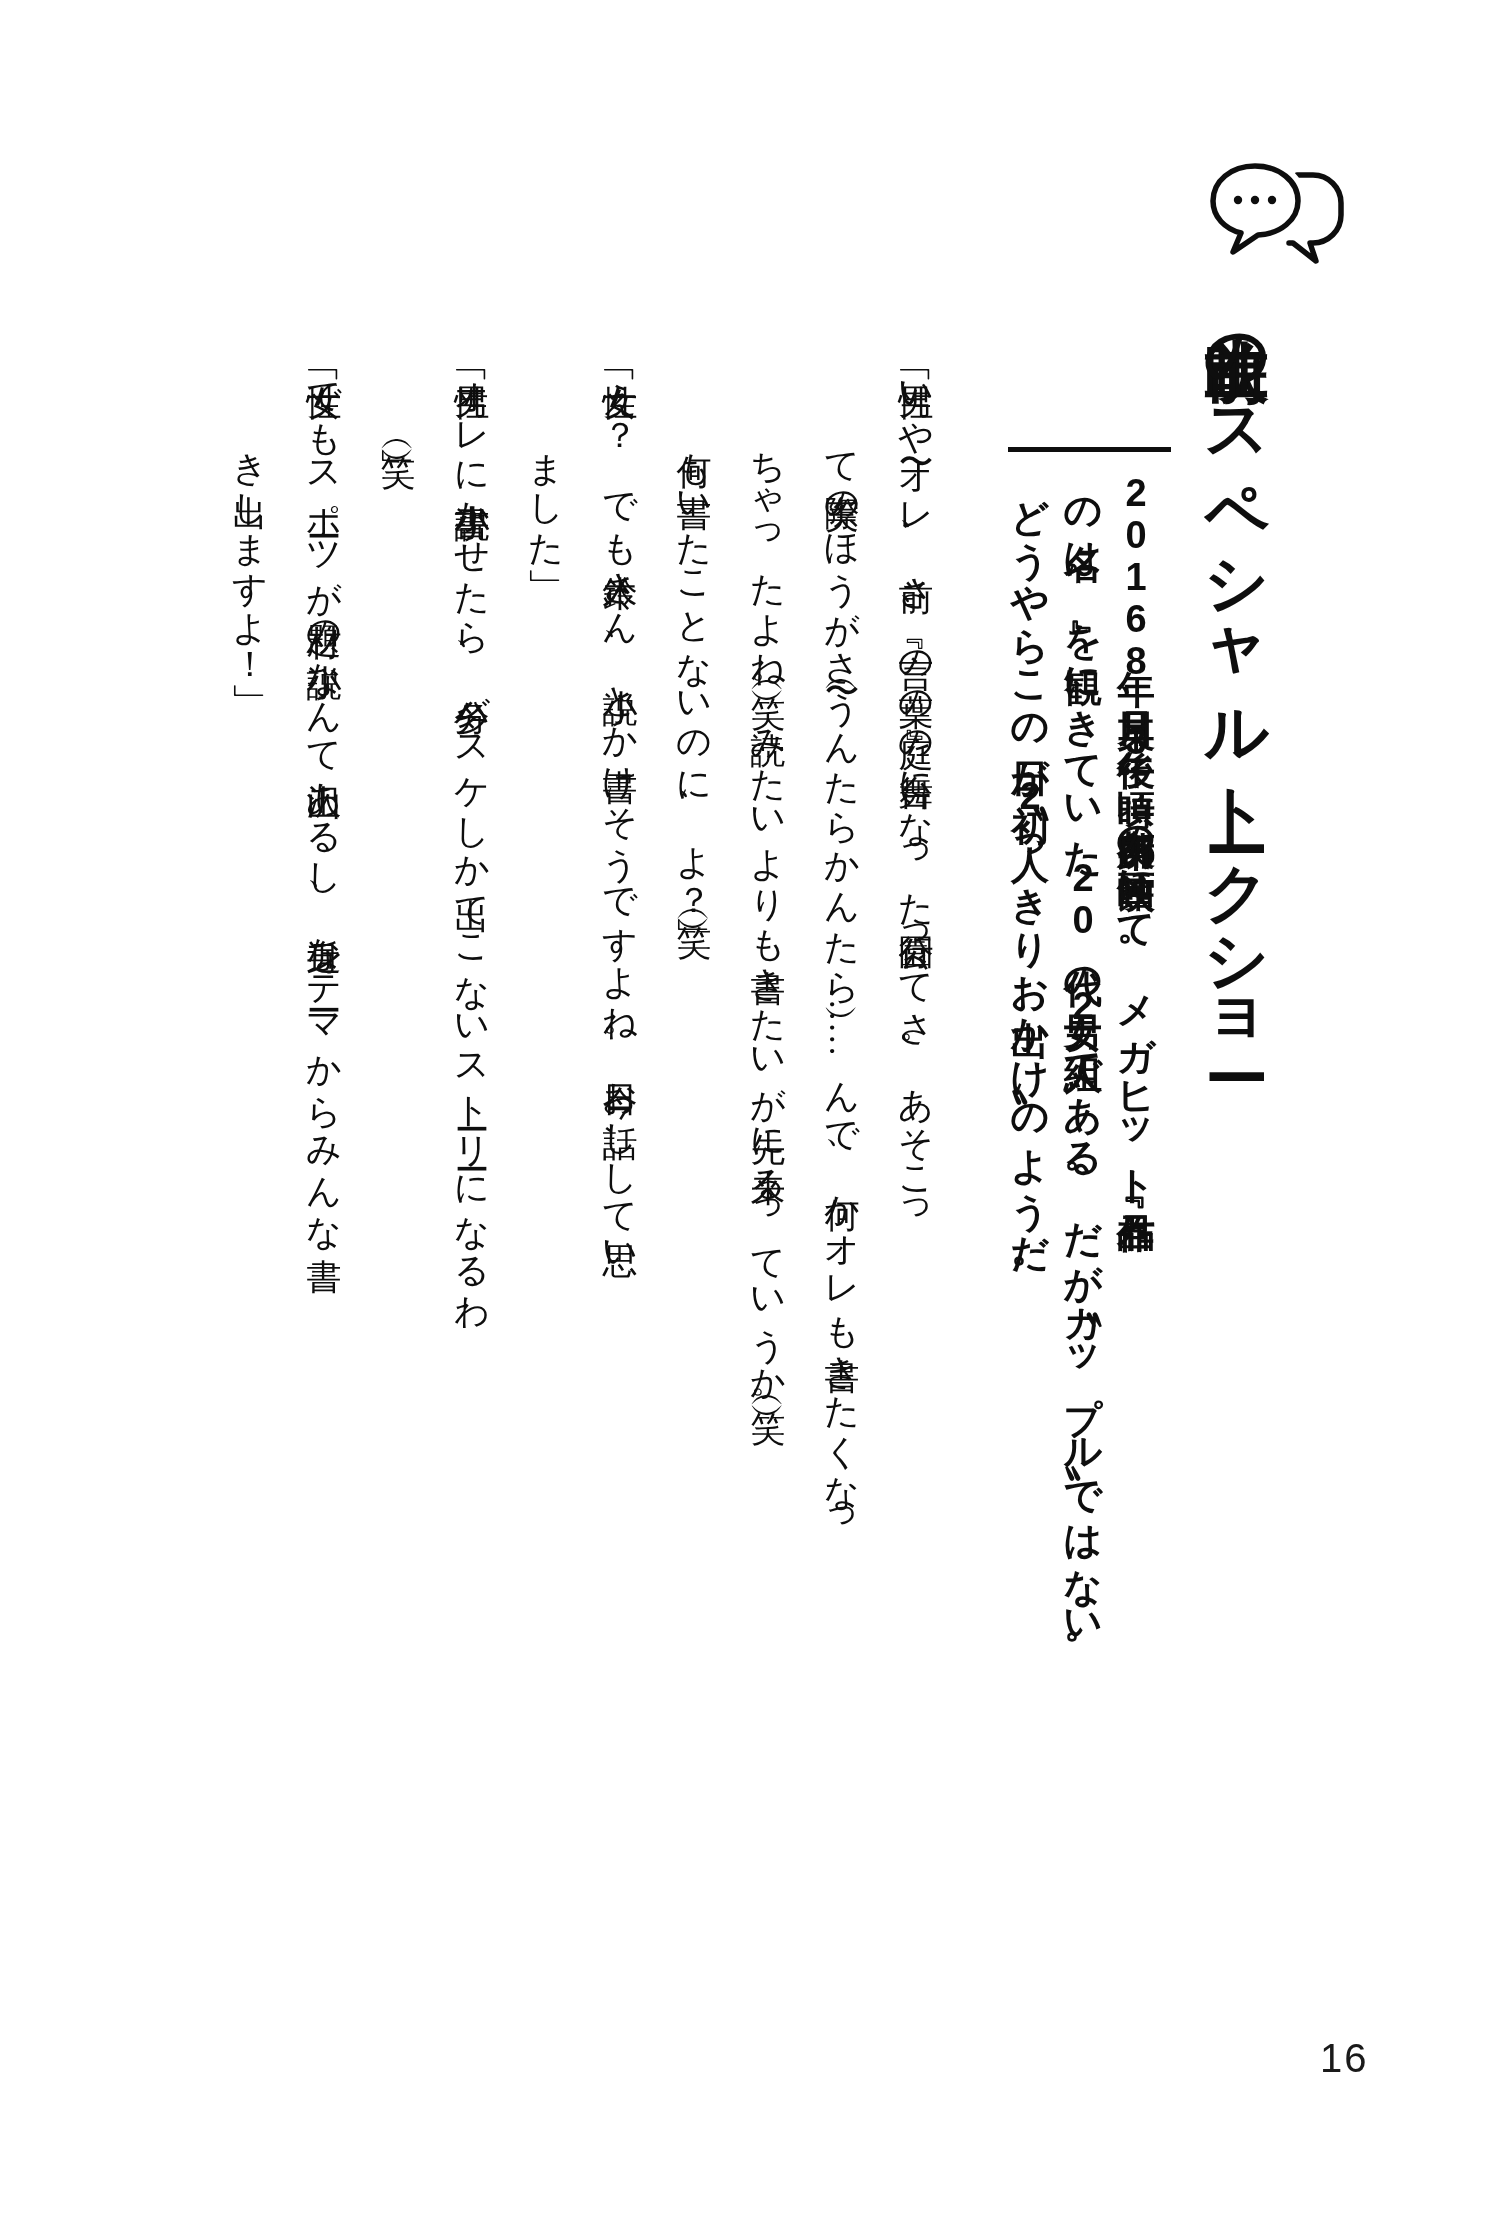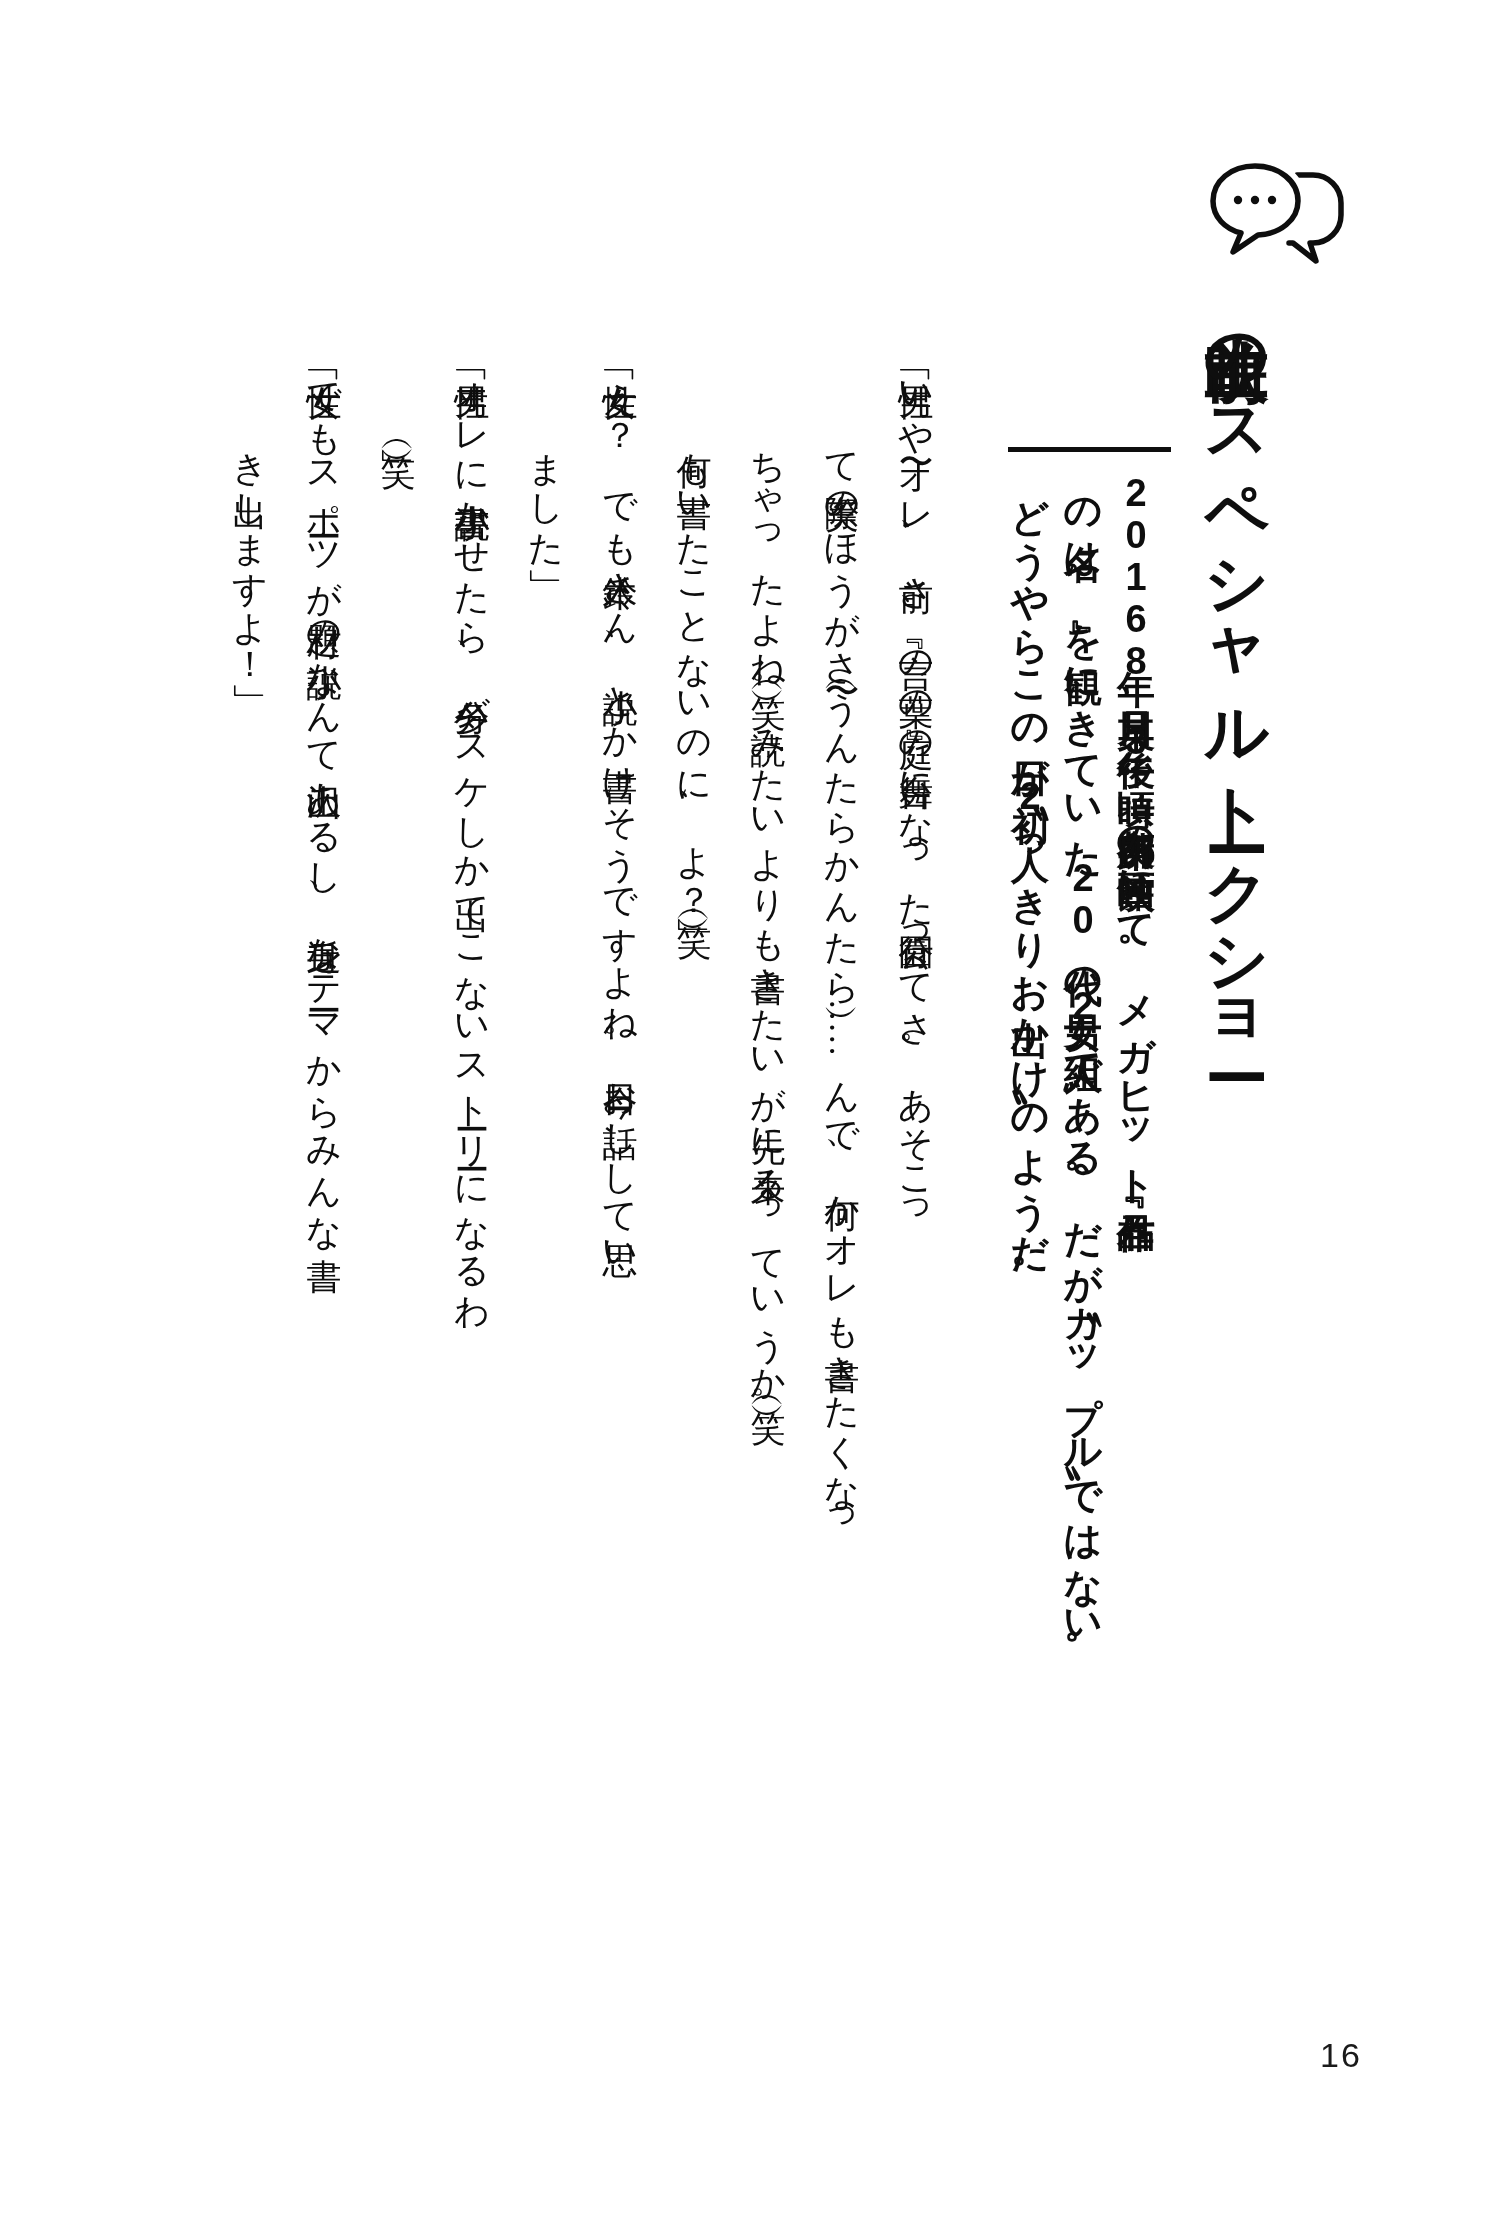--- a/index.html
+++ b/index.html
@@ -62,21 +62,21 @@
   .vline{display:block;white-space:nowrap;}
   
   .dialogue .cont{padding-top:70px;}
   .speaker{display:inline;}
   
   .page-number{
     position:absolute;
     top:2036px;left:1320px;
     font-family:"Liberation Sans","DejaVu Sans",sans-serif;
     font-weight:400;
-    font-size:34px;
+    font-size:40px;
     letter-spacing:2px;
     color:#1a1a1a;
   }
 </style>
 </head>
 <body>
 
 <div class="page">
 
   <svg class="bubble-icon" viewBox="0 0 148 112" xmlns="http://www.w3.org/2000/svg" aria-hidden="true">

